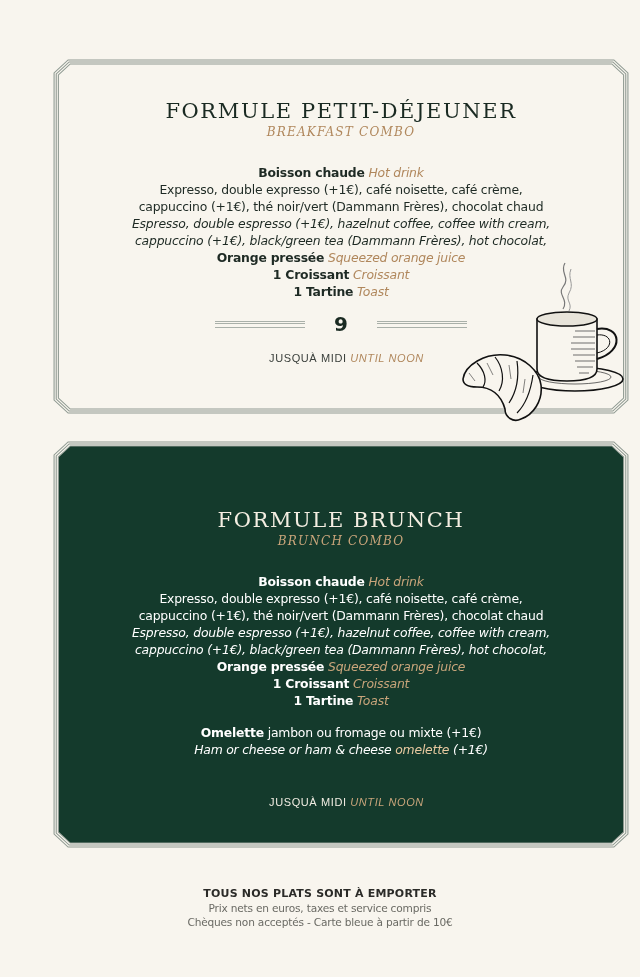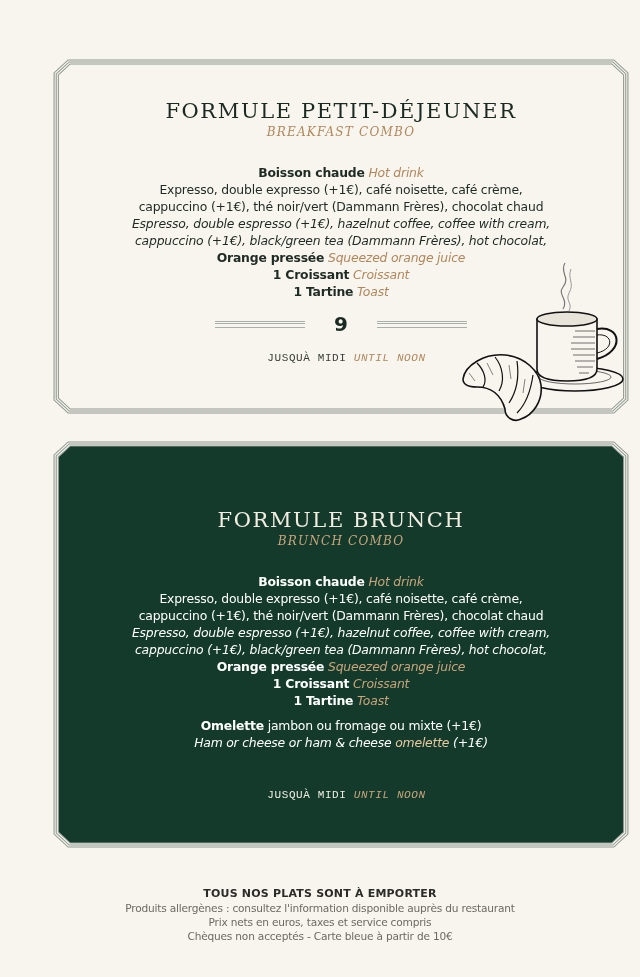--- a/index.html
+++ b/index.html
@@ -77,21 +77,21 @@
       left: 0; right: 0; top: 1px;
       border-top: 1px solid currentColor;
     }
     .price {
       font-family: "DejaVu Sans", sans-serif;
       font-weight: bold;
       font-size: 20px;
       min-width: 20px;
     }
     .until {
-      font-family: Liberation Mono, monospace;
+      font-family: Liberation Sans, sans-serif;
       font-size: 11px;
       letter-spacing: 0.6px;
       padding-left: 11px;
     }
 
     
     .card1 .title { color: #1a2a22; }
     .card1 .subtitle, .card1 .en { color: #b0875c; }
     .card1 .en-light { color: #d3b897; }
     .card1 .line { color: #1e2a24; }
@@ -247,36 +247,35 @@
       <span class="en">Squeezed orange juice</span>
     </div>
     <div class="line">
       <b>1 Croissant</b>
       <span class="en">Croissant</span>
     </div>
     <div class="line">
       <b>1 Tartine</b>
       <span class="en">Toast</span>
     </div>
-    <div class="line" style="margin-top:8px">
+    <div class="line" style="margin-top:15px">
       <b>Omelette</b>
       <span>jambon ou fromage ou mixte (+1€)</span>
     </div>
     <div class="line en">
       <span>Ham or cheese or ham &amp; cheese</span>
       <b style="font-weight:normal;color:#e8c9a0">omelette</b>
       <span>(+1€)</span>
     </div>
     <div style="height:20px"></div>
     <div style="height:18px"></div>
     <div class="until">
       <span>JUSQUÀ MIDI</span>
       <span class="en">UNTIL NOON</span>
     </div>
   </div>
 </section>
 
 <footer class="footer">
   <div class="heading">TOUS NOS PLATS SONT À EMPORTER</div>
-  <div class="note">Produits allergènes : consultez l'information disponible auprès du restaurant</div>
   <div class="note">Prix nets en euros, taxes et service compris</div>
   <div class="note">Chèques non acceptés - Carte bleue à partir de 10€</div>
 </footer>
 
 </body></html>

